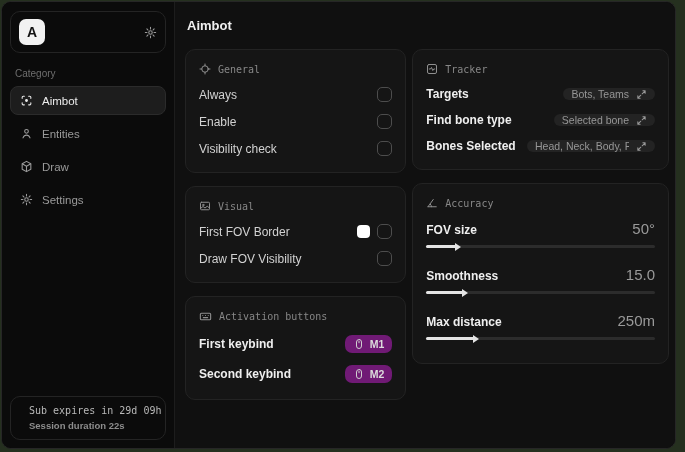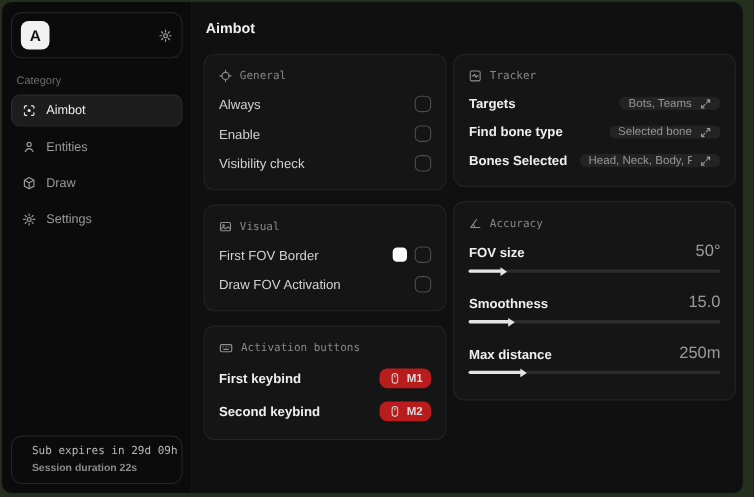--- a/index.html
+++ b/index.html
@@ -49,21 +49,21 @@
   .row { display:flex; align-items:center; justify-content:space-between;
     padding:6px 0; min-height:26px; }
   .row-label { font-size:12px; color:#d2d2d2; }
   .row-label.strong { color:#efefef; font-weight:bold; }
   .row-right { display:flex; align-items:center; gap:7px; }
 
   .checkbox { width:15px; height:15px; border:1.5px solid #4d4d4d;
     border-radius:5px; background:transparent; cursor:pointer; flex-shrink:0; }
   .swatch { width:13px; height:13px; border-radius:4px; cursor:pointer; flex-shrink:0; }
 
-  .key-pill { display:flex; align-items:flex-end; gap:5px; background:#b91c1c;
+  .key-pill { display:flex; align-items:flex-end; gap:5px; background:#701a75;
     border-radius:7px; padding:3px 8px; font-size:10.5px; font-weight:bold;
     color:#dcdcdc; cursor:pointer; }
   .key-pill .ico { display:flex; color:#cfcfcf; }
 
   .dd-pill { display:flex; align-items:center; gap:7px; background:#232323;
     border-radius:7px; padding:0 8px; font-size:10.5px; color:#969696;
     cursor:pointer; max-width:150px; }
   .dd-pill .dd-val { white-space:nowrap; overflow:hidden; }
   .dd-pill .ico { display:flex; color:#9a9a9a; flex-shrink:0; }
 
@@ -189,21 +189,21 @@
             <span>Visual</span>
           </div>
           <div class="row">
             <span class="row-label">First FOV Border</span>
             <span class="row-right">
               <span class="swatch" style="background: rgb(255, 255, 255);"></span>
               <span class="checkbox"></span>
             </span>
           </div>
           <div class="row">
-            <span class="row-label">Draw FOV Activation</span>
+            <span class="row-label">Draw FOV Visibility</span>
             <span class="checkbox"></span>
           </div>
         </div>
 
         <div class="card">
           <div class="card-head">
             <span class="ico">
               <svg width="13" height="13" viewBox="0 0 24 24" fill="none" stroke="currentColor" stroke-width="2" stroke-linecap="round">
                 <rect x="2.5" y="6" width="19" height="12" rx="2"></rect>
                 <path d="M7 10h.01M12 10h.01M17 10h.01M8 14h8"></path>

